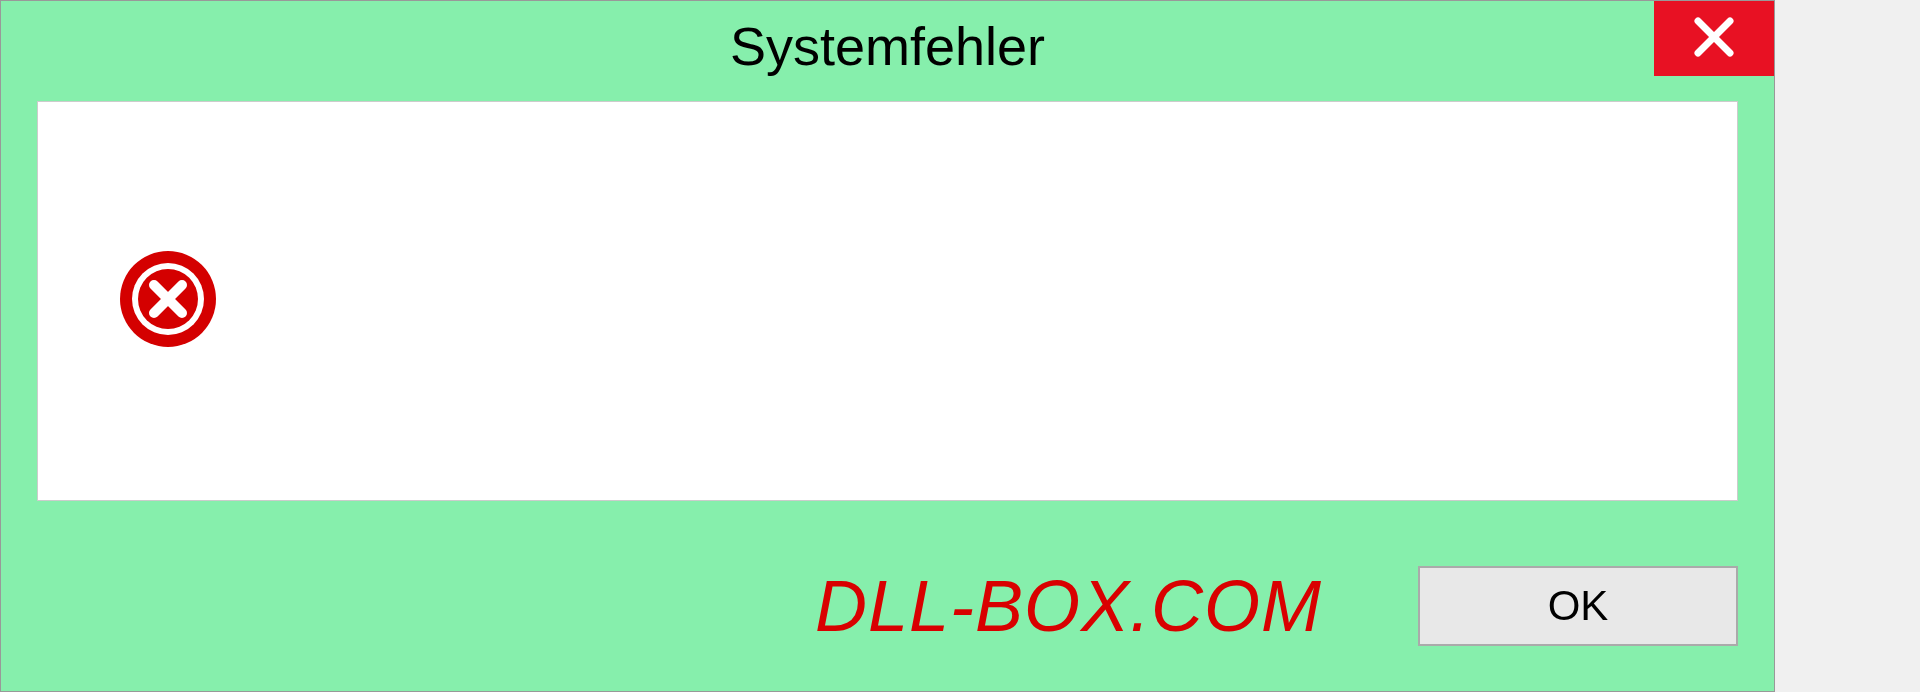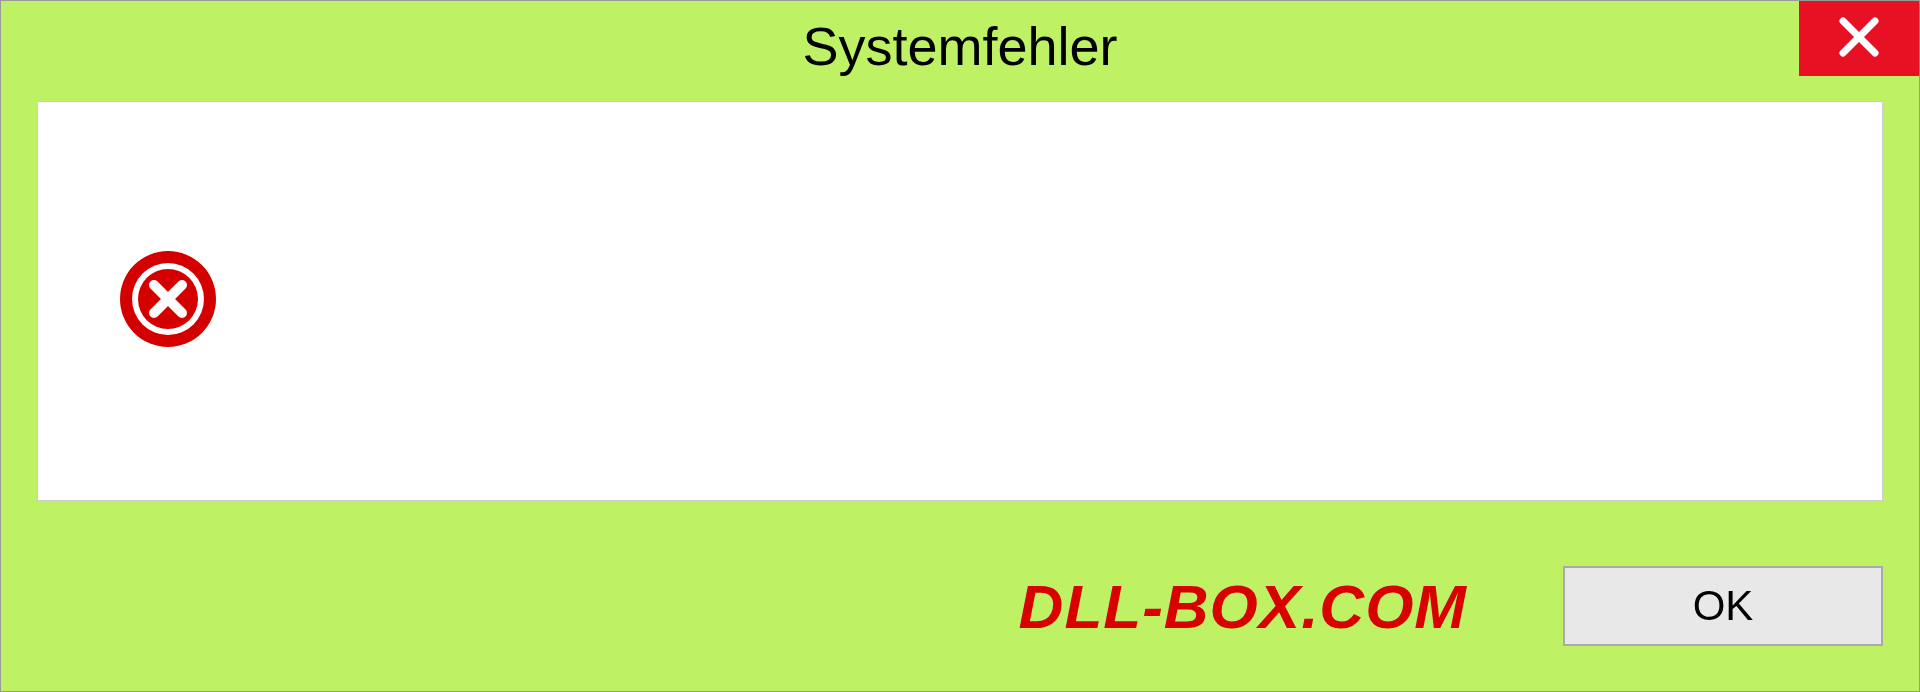--- a/index.html
+++ b/index.html
@@ -12,23 +12,23 @@
       height: 692px;
       background: #f0f0f0;
       font-family: "Segoe UI", Tahoma, Arial, sans-serif;
       position: relative;
       overflow: hidden;
     }
     .dialog {
       position: absolute;
       left: 0;
       top: 0;
-      width: 1920px;
+      width: 1775px;
       height: 692px;
-      background: #bef264;
+      background: #86efac;
       border: 1px solid #999;
     }
     .titlebar {
       position: relative;
       height: 90px;
       display: flex;
       align-items: center;
       justify-content: center;
     }
     .title {
@@ -82,22 +82,22 @@
       left: 0;
       right: 0;
       height: 170px;
       display: flex;
       align-items: center;
       justify-content: flex-end;
       padding: 0 36px;
       gap: 60px;
     }
     .watermark {
-      font-size: 62px;
-      font-weight: 700;
+      font-size: 72px;
+      font-weight: 400;
       font-style: italic;
       color: #d90000;
       letter-spacing: 1px;
       font-family: Arial, sans-serif;
     }
     .ok-btn {
       width: 320px;
       height: 80px;
       background: #e8e8e8;
       border: 2px solid #aaa;

